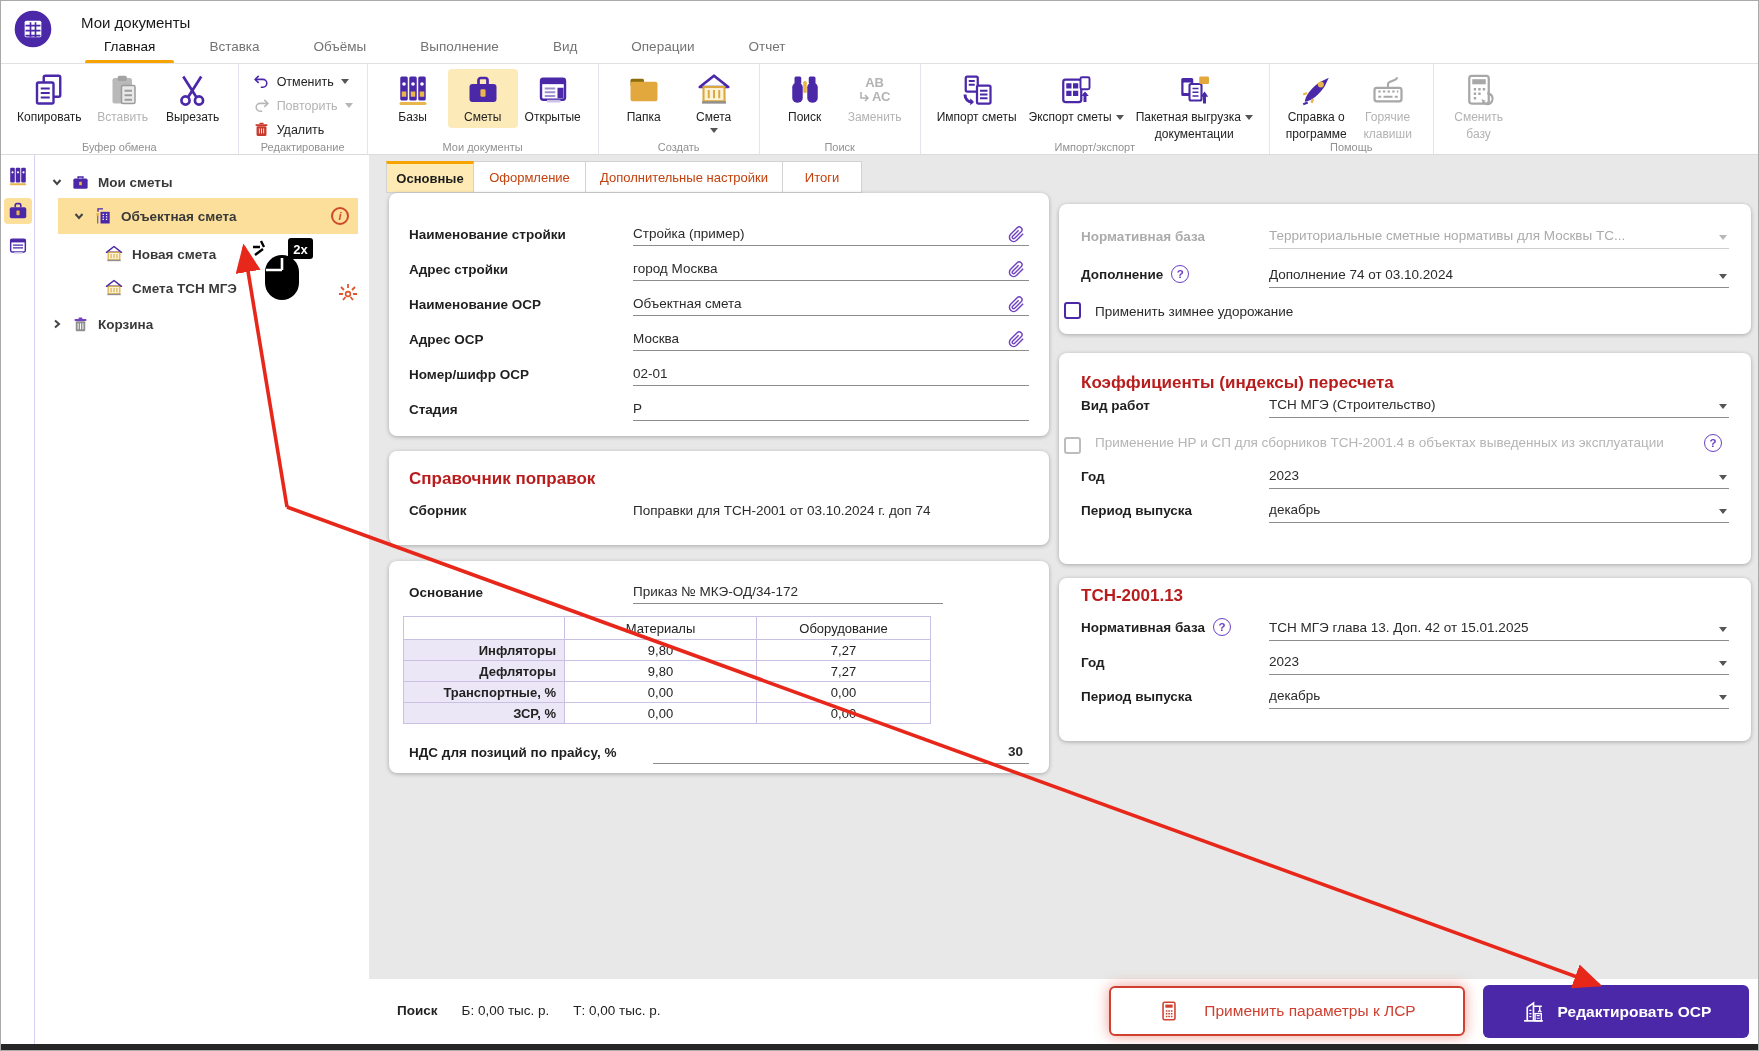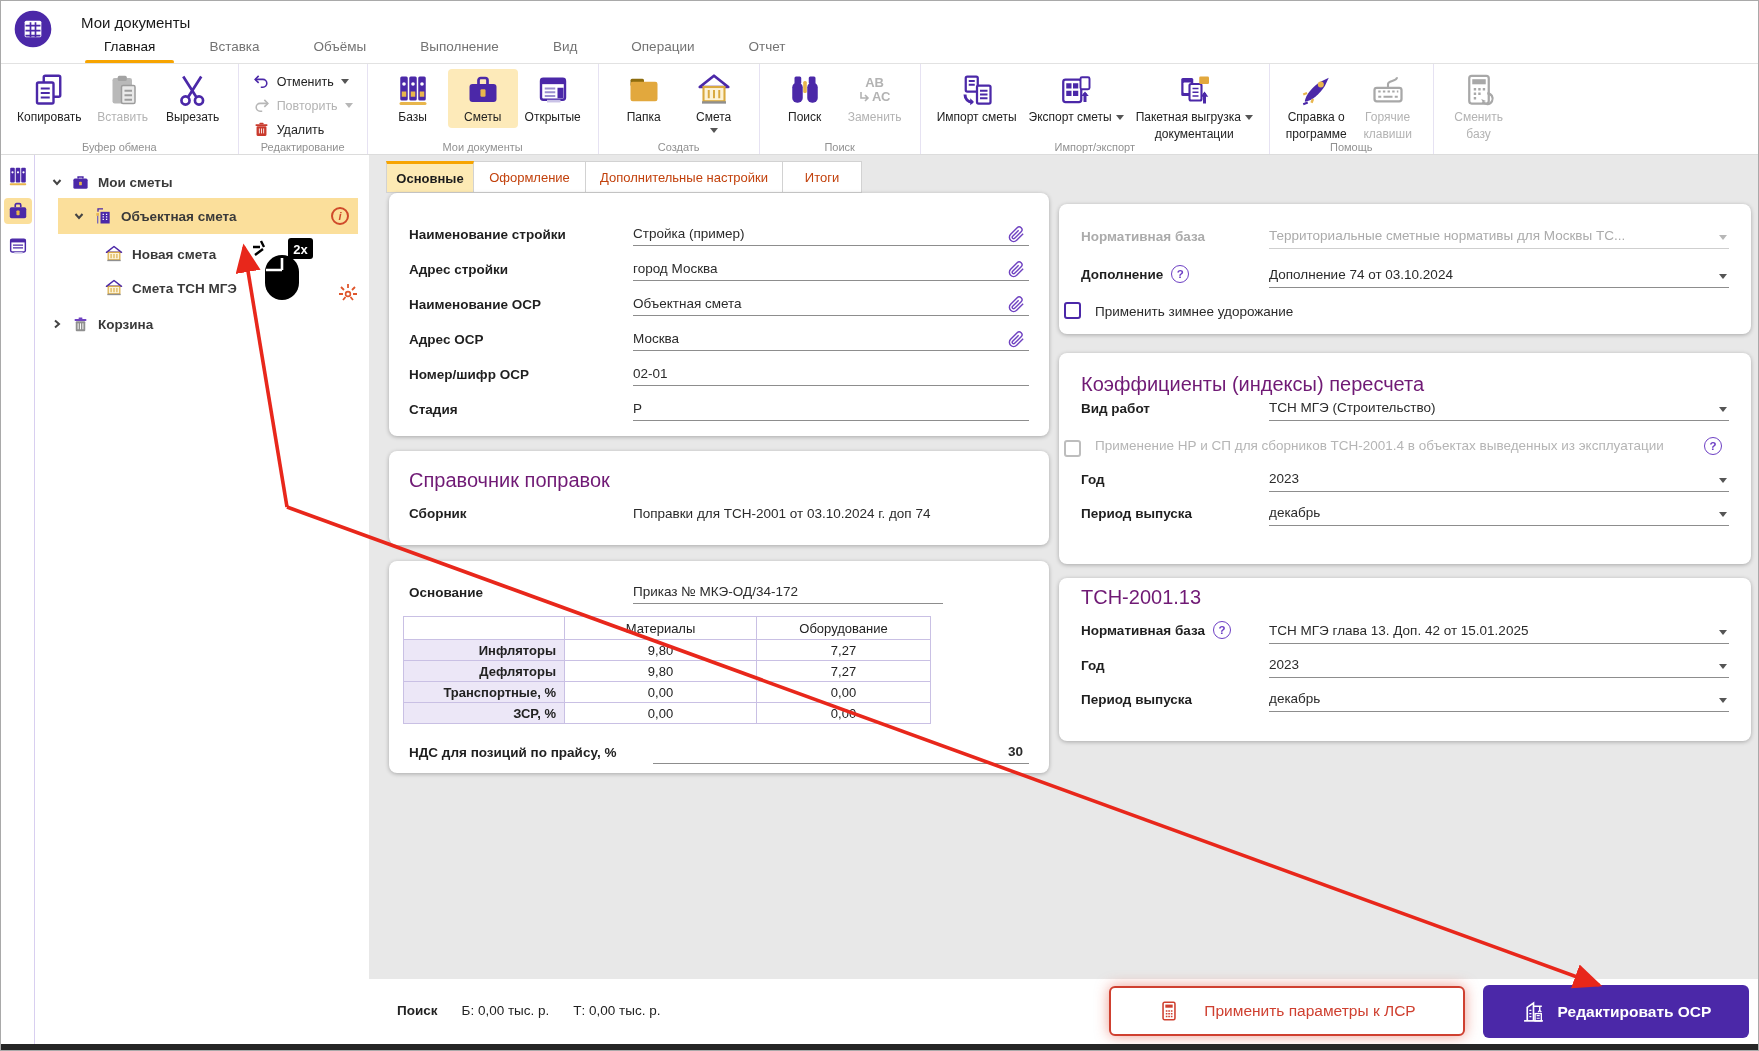--- a/index.html
+++ b/index.html
@@ -43,21 +43,21 @@
   .dtab{height:32px;background:#fff;border:1px solid #d2d2d2;border-left:none;font-size:13px;color:#c2410c;display:flex;align-items:center;justify-content:center;padding:0 10px}
   .dtab:first-child{border-left:1px solid #d2d2d2}
   .dtab.active{background:#fdeab4;border-top:3px solid #f7a400;font-weight:700;color:#1c1c1c}
   .card{position:absolute;background:#fff;border-radius:8px;box-shadow:0 1px 4px rgba(0,0,0,.28)}
   .flabel{font-weight:700;font-size:13.5px;color:#1f1f1f}
   .fval{font-size:13.5px;color:#2b2b2b}
   .frow{display:flex;align-items:flex-end;height:35px;margin:0 20px}
   .frow .flabel{width:224px;padding-bottom:4px}
   .vline{flex:1;border-bottom:1px solid #8d8d8d;padding-bottom:4px;position:relative;padding-right:30px;white-space:nowrap;overflow:hidden}
   .vline .clip{position:absolute;right:4px;bottom:2px}
-  .sectitle{font-weight:400;font-size:20px;color:#701a75}
+  .sectitle{font-weight:700;font-size:17px;color:#b91c1c}
   
   .ptable{border-collapse:collapse;table-layout:fixed;font-size:13px;margin-left:14px;margin-top:12px}
   .ptable td{border:1px solid #c9c0e4;height:21px;padding:0 8px;color:#222}
   .ptable tr.hd td{height:23px;text-align:center;background:#fff}
   .ptable td.tl{background:#ece7f7;font-weight:700;text-align:right}
   .ptable td.tv{text-align:center;background:#fff}
   
   .vrow{display:flex;align-items:flex-end;margin:0 22px;position:relative}
   .vrow .flabel{width:188px;padding-bottom:5px;display:flex;align-items:center;gap:8px}
   .rvline{flex:1;border-bottom:1px solid #8d8d8d;padding:0 26px 5px 0;position:relative;font-size:13.5px;color:#2b2b2b;white-space:nowrap;overflow:hidden}

